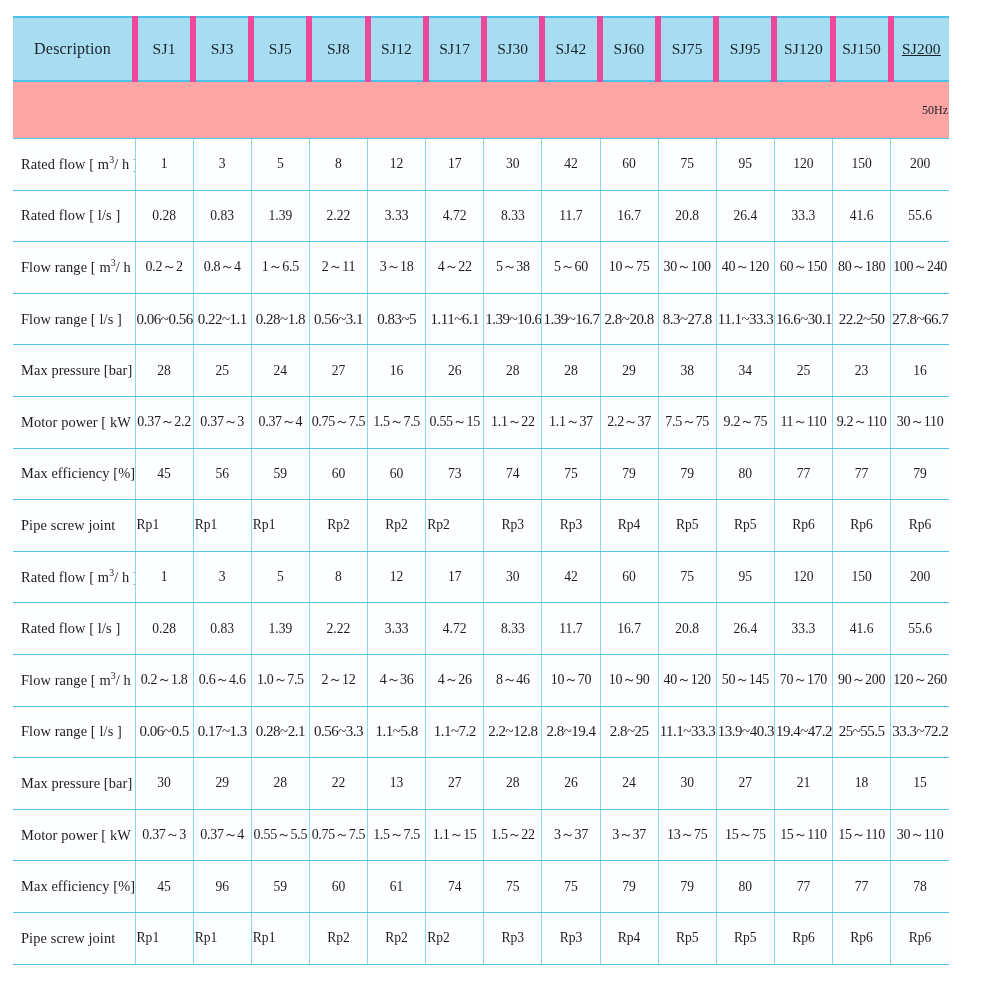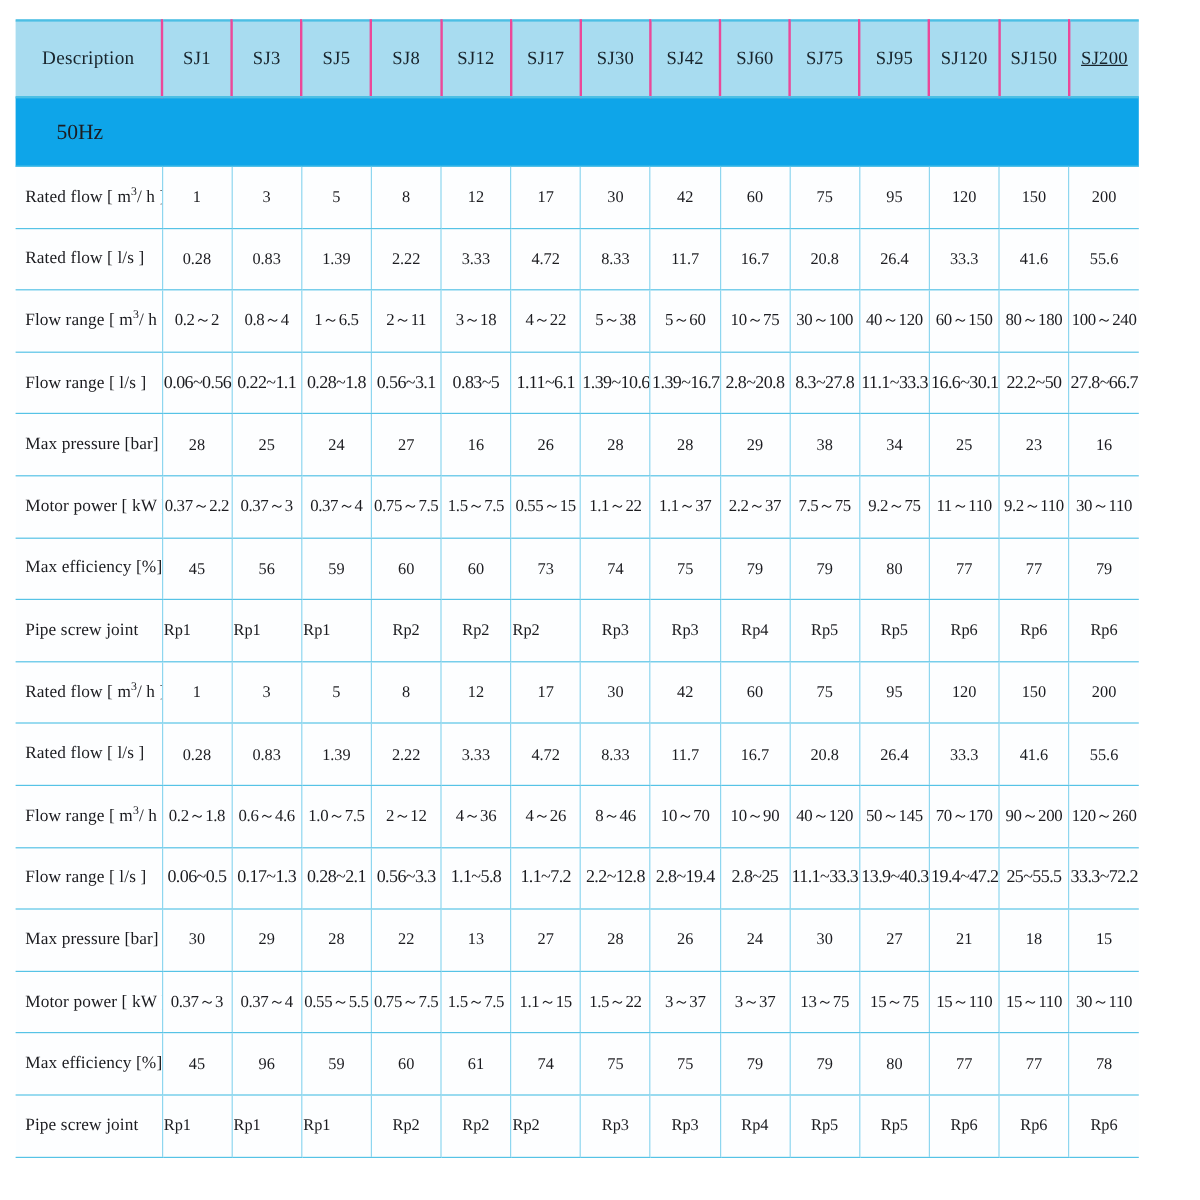--- a/index.html
+++ b/index.html
@@ -30,36 +30,36 @@
   table.spec col.data { width: 58.14px; }
 
   
   tr.hdr td {
     background: #a8dcf0;
     color: #18242c;
     font-size: 15.5px;
     height: 60px;
     text-align: center;
     vertical-align: middle;
-    border-right: 2px solid #ec4899;
+    border-right: 6px solid #ec4899;
     border-top: 2px solid #4cbfe4;
     border-bottom: 2px solid #4cbfe4;
     letter-spacing: .2px;
     white-space: nowrap;
   }
   tr.hdr td:last-child { border-right: none; text-decoration: underline; }
   tr.hdr td.lblcell { font-size: 16px; }
 
   
   tr.band td {
     height: 54px;
     border: none;
-    background: #0ea5e9;
-    font-size: 18px;
-    text-align: left;
+    background: #fca5a5;
+    font-size: 12px;
+    text-align: right;
     padding-left: 34px;
     vertical-align: middle;
     white-space: nowrap;
   }
 
   
   tr.data td {
     height: 48.6px;
     text-align: center;
     vertical-align: middle;

